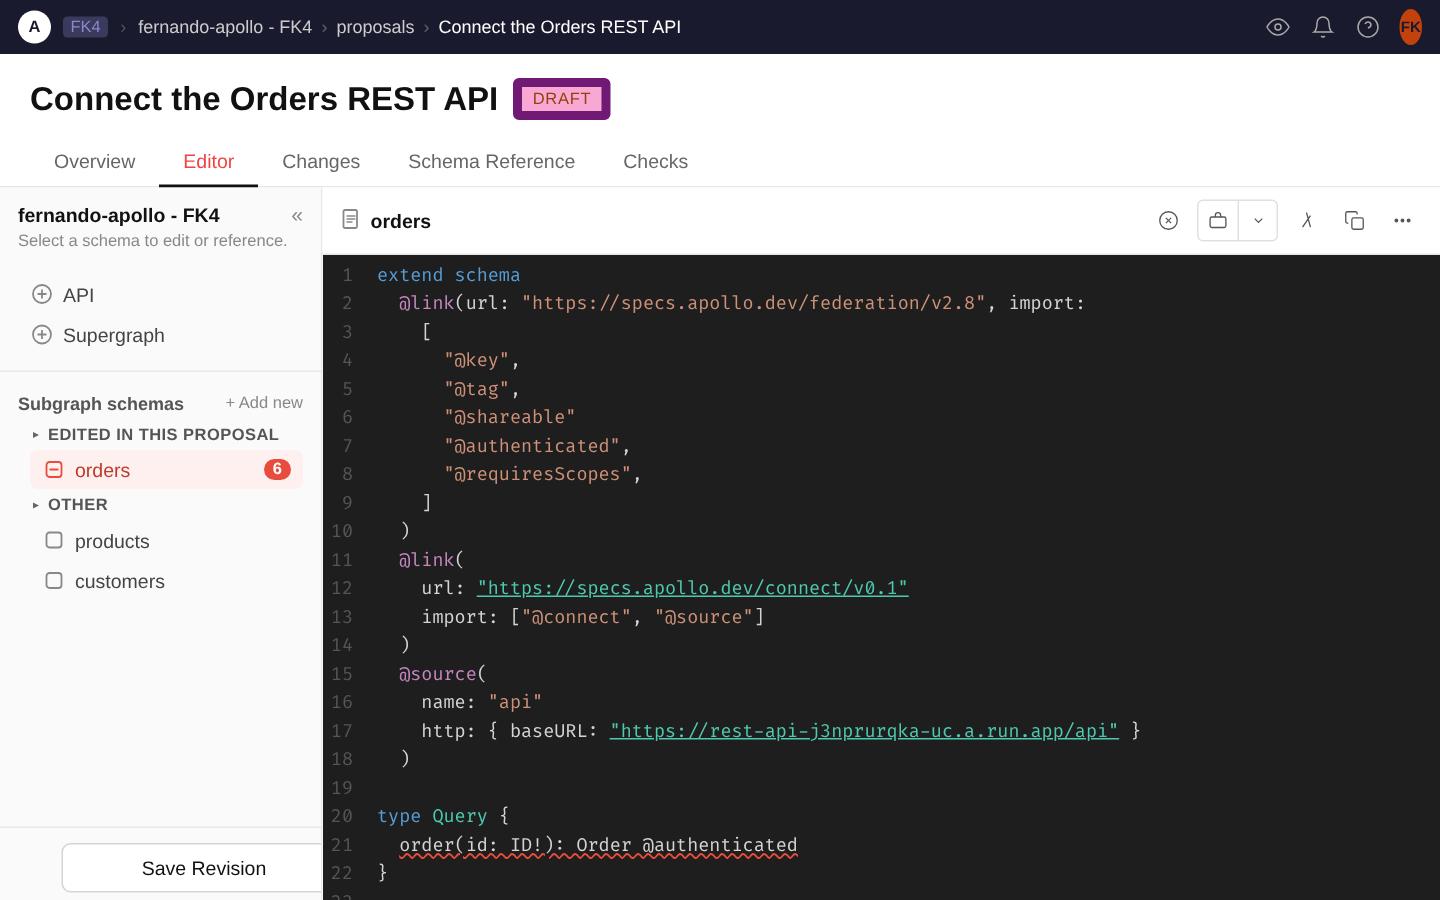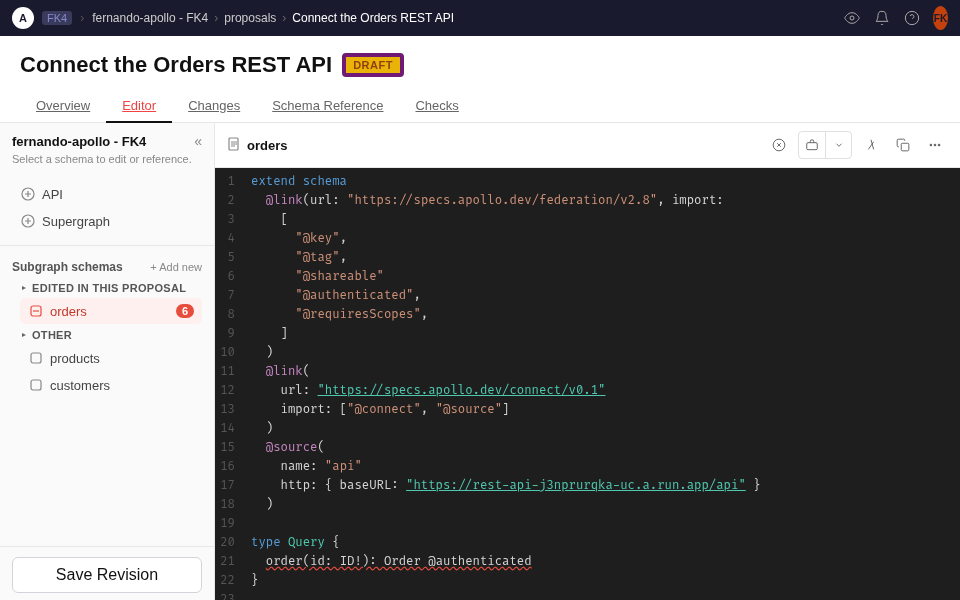--- a/index.html
+++ b/index.html
@@ -63,40 +63,39 @@
       border-bottom: 1px solid #e5e7eb;
     }
     .page-title-row {
       display: flex; align-items: center; gap: 10px;
       margin-bottom: 12px;
     }
     .page-title {
       font-size: 22px; font-weight: 600; color: #111;
     }
     .draft-badge {
-      background: #eab308;
+      background: #f9a8d4;
       color: #92400e;
-      border: 4px solid #701a75;
+      border: 6px solid #701a75;
       border-radius: 4px;
       padding: 2px 7px;
       font-size: 11px;
-      font-weight: 700;
+      font-weight: 400;
       letter-spacing: 0.5px;
     }
     .page-tabs {
       display: flex; gap: 0;
     }
     .page-tab {
       padding: 8px 16px;
       font-size: 13px;
       color: #666;
       cursor: pointer;
       border-bottom: 2px solid transparent;
       margin-bottom: -1px;
-      text-decoration: underline;
     }
     .page-tab.active {
       color: #ef4444;
       border-bottom: 2px solid #111;
       font-weight: 500;
     }
 
     
     .main-content {
       display: flex;
@@ -181,25 +180,26 @@
       margin-top: auto;
       padding: 10px 12px;
       border-top: 1px solid #e5e7eb;
     }
     .save-revision-btn {
       width: 100%;
       background: #fff;
       border: 1px solid #d1d5db;
       border-radius: 6px;
       padding: 8px 0;
-      font-size: 16px;
+      font-size: 13px;
       font-weight: 500;
       color: #111;
       cursor: pointer;
       text-align: center;
+      margin-left: 29px;
     }
 
     
     .editor-panel {
       flex: 1;
       display: flex;
       flex-direction: column;
       overflow: hidden;
       background: #fff;
     }

